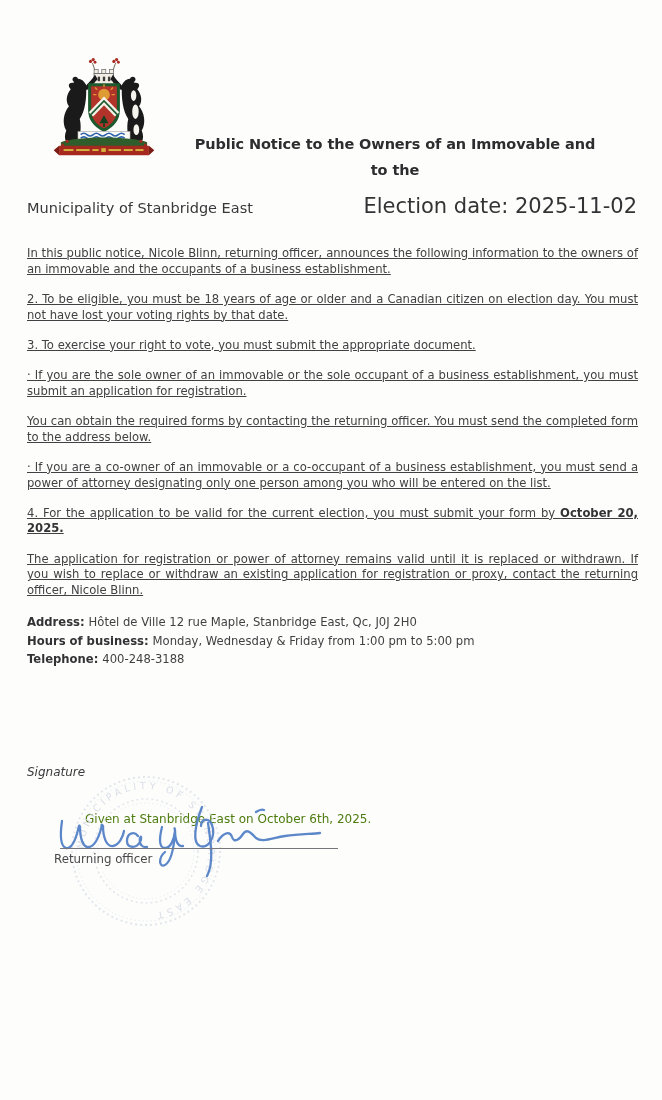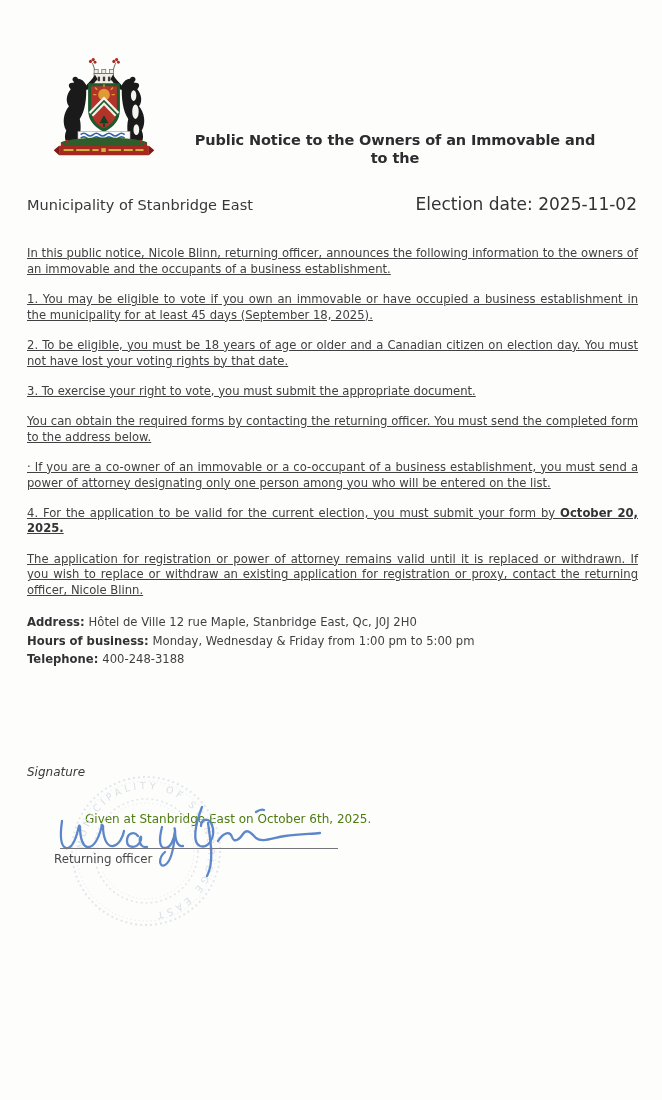--- a/index.html
+++ b/index.html
@@ -6,29 +6,29 @@
   .page{
     position:relative;width:662px;height:1100px;margin:0 auto;
     background:#fdfdfc;overflow:hidden;
     font-family:"DejaVu Sans","Liberation Sans",sans-serif;
     color:#3e3e40;
   }
   
   .crest{position:absolute;left:48px;top:56px;width:112px;height:106px;}
   .title-block{
     position:absolute;left:185px;top:131px;width:420px;text-align:center;
-    font-size:14.5px;font-weight:700;color:#2d2d2f;line-height:18px;
+    font-size:14.5px;font-weight:700;color:#2d2d2f;line-height:26px;
     letter-spacing:-0.1px;
   }
   .muni-row{
     position:absolute;left:27px;top:194px;width:610px;
     display:flex;justify-content:space-between;align-items:baseline;
   }
   .muni-name{font-size:14.5px;color:#38383a;}
-  .election-date{font-size:17px;color:#333335;}
+  .election-date{font-size:21px;color:#333335;}
   
   .content{
     position:absolute;left:27px;top:246px;width:611px;
     font-size:11.6px;line-height:15.7px;text-align:justify;color:#414143;
   }
   .content p{margin:0 0 14.5px 0;text-decoration:underline;}
   .bold{font-weight:700;color:#333335;}
   .contact{margin-top:1px;line-height:18.4px;text-align:left;}
   .contact .value{margin-left:4px;}
   
@@ -109,23 +109,23 @@
     <div>Public Notice to the Owners of an Immovable and to the</div>
   </div>
 
   <div class="muni-row">
     <span class="muni-name">Municipality of Stanbridge East</span>
     <span class="election-date">Election date: 2025-11-02</span>
   </div>
 
   <div class="content">
     <p>In this public notice, Nicole Blinn, returning officer, announces the following information to the owners of an immovable and the occupants of a business establishment.</p>
-    <p>1. You may be eligible to vote if you own an immovable or have occupied a business establishment in the municipality for at least 45 days (September 18, 2025).</p>
     <p>2. To be eligible, you must be 18 years of age or older and a Canadian citizen on election day. You must not have lost your voting rights by that date.</p>
     <p>3. To exercise your right to vote, you must submit the appropriate document.</p>
+    <p>· If you are the sole owner of an immovable or the sole occupant of a business establishment, you must submit an application for registration.</p>
     <p>You can obtain the required forms by contacting the returning officer. You must send the completed form to the address below.</p>
     <p>· If you are a co-owner of an immovable or a co-occupant of a business establishment, you must send a power of attorney designating only one person among you who will be entered on the list.</p>
     <p><span>4. For the application to be valid for the current election, you must submit your form by </span><span class="bold">October 20, 2025.</span></p>
     <p>The application for registration or power of attorney remains valid until it is replaced or withdrawn. If you wish to replace or withdraw an existing application for registration or proxy, contact the returning officer, Nicole Blinn.</p>
 
     <div class="contact">
       <div><span class="bold">Address:</span><span class="value">Hôtel de Ville 12 rue Maple, Stanbridge East, Qc, J0J 2H0</span></div>
       <div><span class="bold">Hours of business:</span><span class="value">Monday, Wednesday &amp; Friday from 1:00 pm to 5:00 pm</span></div>
       <div><span class="bold">Telephone:</span><span class="value">400-248-3188</span></div>
     </div>

